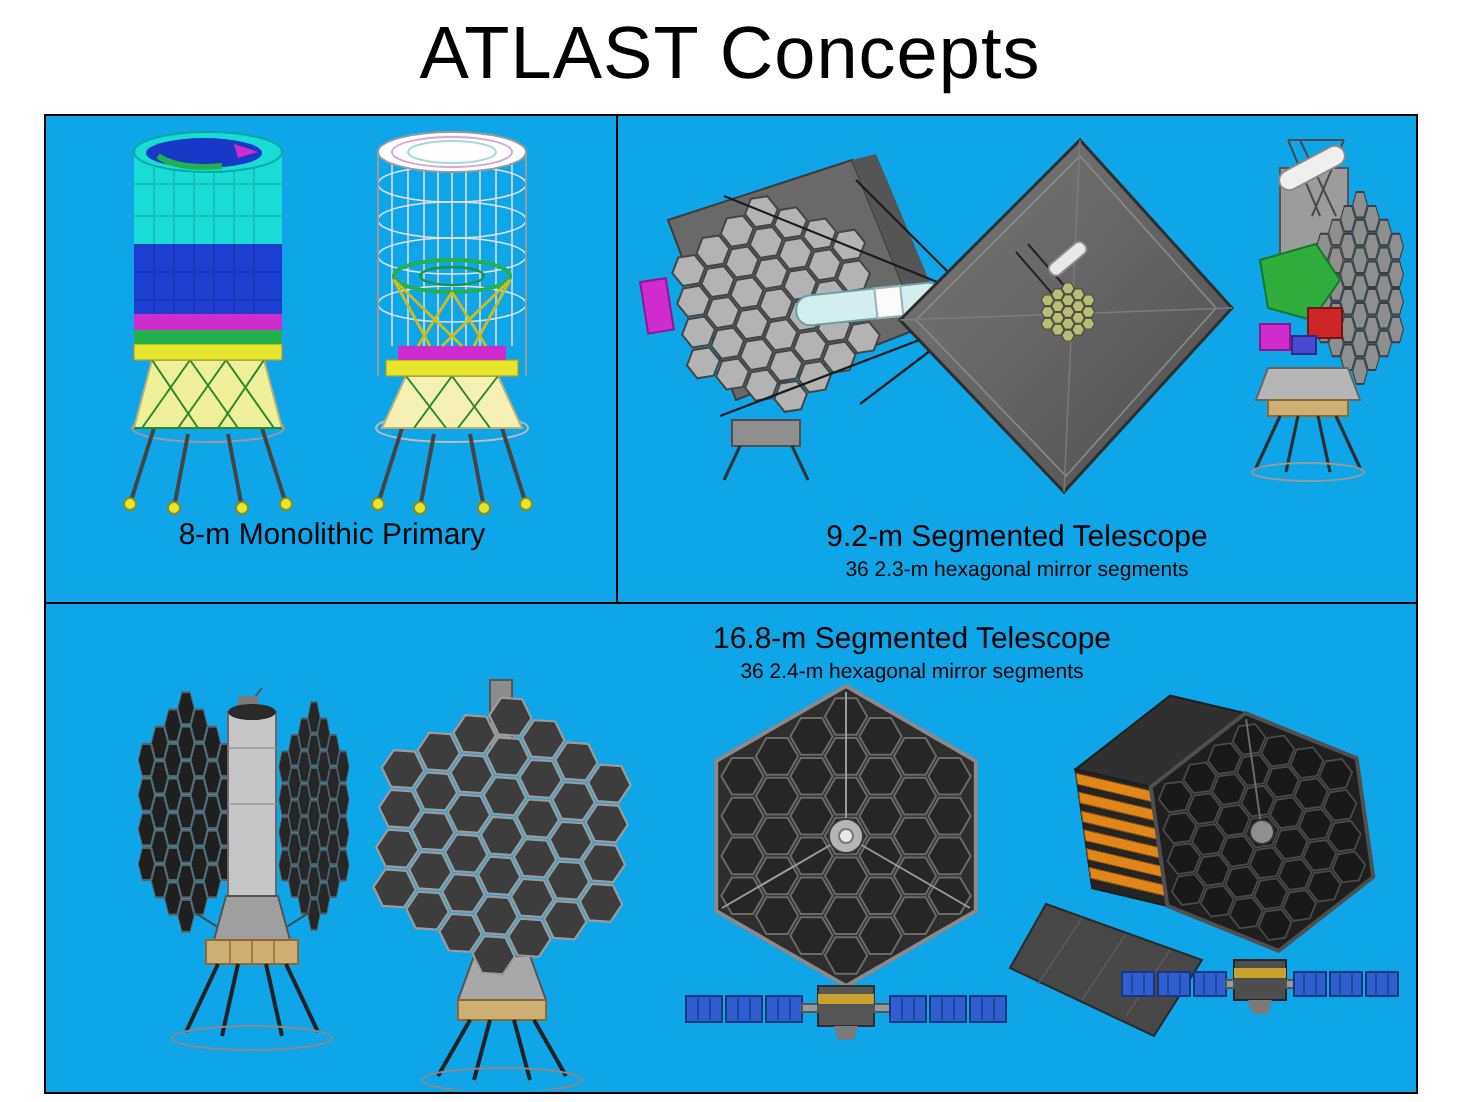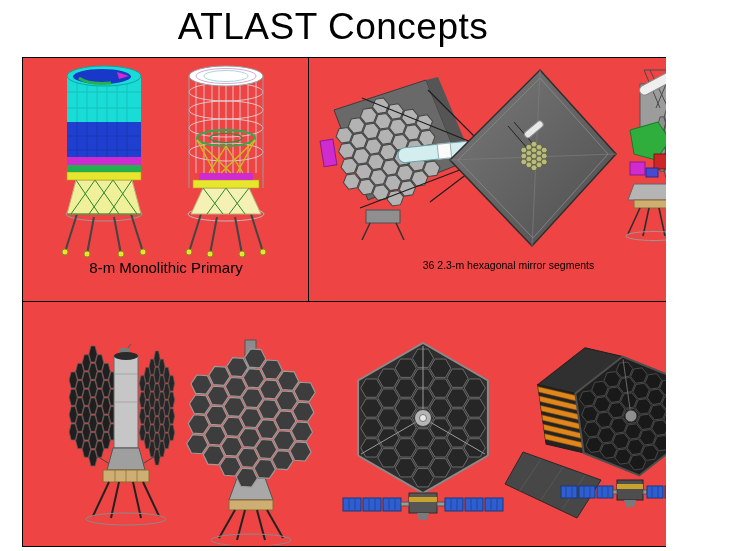--- a/index.html
+++ b/index.html
@@ -1,22 +1,22 @@
 <!DOCTYPE html>
 <html><head>
 <meta charset="utf-8">
 <style>
   * { box-sizing: border-box; }
   html, body { margin: 0; padding: 0; }
   body { width: 730px; height: 551px; background: #fff; }
-  .slide { position: relative; width: 666px; height: 551px; background: #fff;
+  .slide { position: relative; width: 730px; height: 551px; background: #fff;
            font-family: "Liberation Sans", sans-serif; color: #000; overflow: hidden; }
   .title { position: absolute; top: 6px; left: 0; width: 100%; text-align: center;
            font-size: 37px; font-weight: 400; margin: 0; letter-spacing: 0.5px; }
-  .panel { position: absolute; border: 1.5px solid #000; background: #ef4444; overflow: hidden; }
+  .panel { position: absolute; border: 1.5px solid #000; background: #0ea5e9; overflow: hidden; }
   .panel-tl { left: 22px; top: 57px; width: 288px; height: 246px; }
   .panel-tr { left: 308px; top: 57px; width: 401px; height: 246px; }
   .panel-b  { left: 22px; top: 301px; width: 687px; height: 246px; }
   svg.render { position: absolute; }
   #svg-8m-solid { left: 26px; top: 4px; }
   #svg-8m-wire  { left: 148px; top: 4px; }
   #svg-92  { left: 1px; top: 2px; }
   #svg-168 { left: 0; top: 0; }
   .cap { position: absolute; text-align: center; line-height: 1.3; }
   .caption { font-size: 15px; }
@@ -313,20 +313,21 @@
           <line x1="24" y1="140" x2="12" y2="166"></line>
           <line x1="52" y1="140" x2="64" y2="166"></line>
           <line x1="33" y1="140" x2="27" y2="168"></line>
           <line x1="43" y1="140" x2="49" y2="168"></line>
         </g>
         <ellipse cx="38" cy="168" rx="28" ry="4.5" fill="none" stroke="#999"></ellipse>
       </g>
     </svg>
 
     <div class="cap">
+      <div class="caption">9.2-m Segmented Telescope</div>
       <div class="subcaption">36 2.3-m hexagonal mirror segments</div>
     </div>
   </section>
 
   <section class="panel panel-b">
 
     <svg id="svg-168" class="render" width="684" height="243" viewBox="0 0 684 243">
 
       <g transform="translate(40,42)">
         <line x1="60" y1="10" x2="68" y2="0" stroke="#555"></line>
@@ -652,15 +653,19 @@
             <line x1="145" y1="155" x2="145" y2="165"></line>
           <line x1="157" y1="155" x2="157" y2="165"></line>
             <line x1="163" y1="155" x2="163" y2="165"></line>
           <line x1="175" y1="155" x2="175" y2="165"></line>
             <line x1="181" y1="155" x2="181" y2="165"></line>
         </g>
         <polygon points="111,168 123,168 121,175 113,175" fill="#7a7a7a"></polygon>
       </g>
     </svg>
 
+    <div class="cap">
+      <div class="caption">16.8-m Segmented Telescope</div>
+      <div class="subcaption">36 2.4-m hexagonal mirror segments</div>
+    </div>
   </section>
 
 </div>
 
 </body></html>

